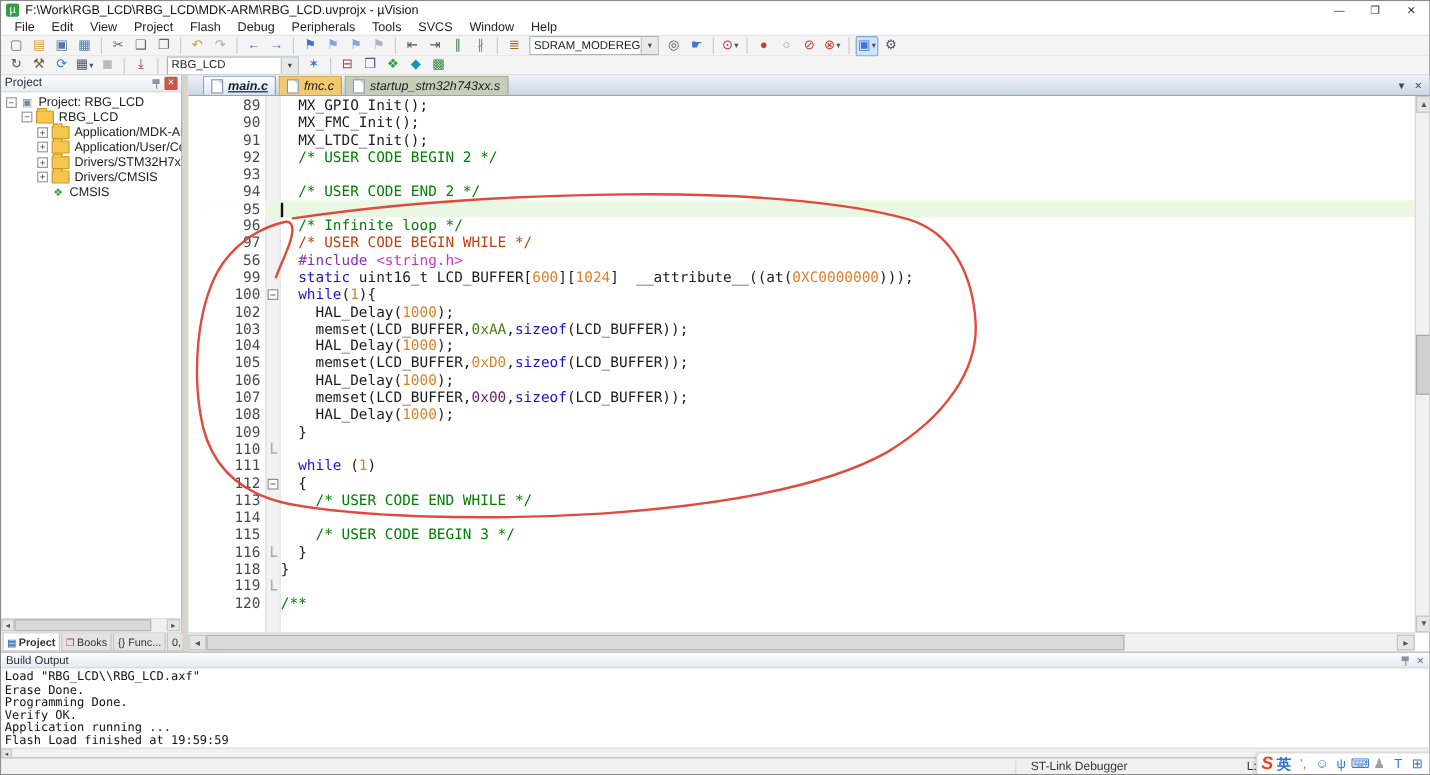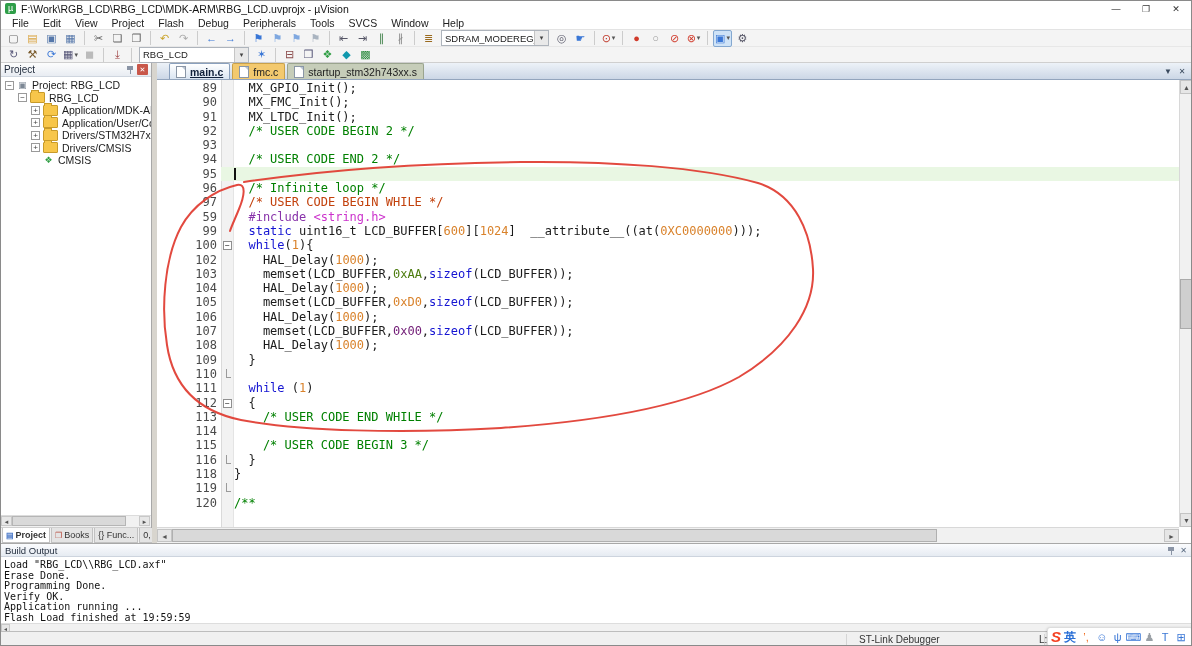--- a/index.html
+++ b/index.html
@@ -384,21 +384,21 @@
         <span class="ptab">
           <span>0, Temp...</span>
         </span>
       </div>
   </div>
 
   <div class="vsplit"></div>
 
   <div class="editor">
     <div class="etabbar">
-      <span id="etabs" style="display:flex;align-items:center;height:100%;">
+      <span id="etabs" style="display:flex;align-items:center;height:100%;font-style:italic;">
           <span class="etab active">
             <span class="etab-pg"></span>
             <span class="etab-lb">main.c</span>
           </span>
           <span class="etab warm">
             <span class="etab-pg"></span>
             <span class="etab-lb">fmc.c</span>
           </span>
           <span class="etab sage">
             <span class="etab-pg"></span>
@@ -415,21 +415,21 @@
       <div class="crows" id="crows">
           <div class="crow"><span class="lnum">89</span><span class="lfold"></span><span class="ccode"><span style="color: rgb(27, 27, 27);">  MX_GPIO_Init();</span></span></div>
           <div class="crow"><span class="lnum">90</span><span class="lfold"></span><span class="ccode"><span style="color: rgb(27, 27, 27);">  MX_FMC_Init();</span></span></div>
           <div class="crow"><span class="lnum">91</span><span class="lfold"></span><span class="ccode"><span style="color: rgb(27, 27, 27);">  MX_LTDC_Init();</span></span></div>
           <div class="crow"><span class="lnum">92</span><span class="lfold"></span><span class="ccode"><span style="color: rgb(0, 128, 0);">  /* USER CODE BEGIN 2 */</span></span></div>
           <div class="crow"><span class="lnum">93</span><span class="lfold"></span><span class="ccode"></span></div>
           <div class="crow"><span class="lnum">94</span><span class="lfold"></span><span class="ccode"><span style="color: rgb(0, 128, 0);">  /* USER CODE END 2 */</span></span></div>
           <div class="crow hl"><span class="lnum">95</span><span class="lfold"></span><span class="ccode"><span class="caret"></span></span></div>
           <div class="crow"><span class="lnum">96</span><span class="lfold"></span><span class="ccode"><span style="color: rgb(0, 128, 0);">  /* Infinite loop */</span></span></div>
           <div class="crow"><span class="lnum">97</span><span class="lfold"></span><span class="ccode"><span style="color: #c2410c;">  /* USER CODE BEGIN WHILE */</span></span></div>
-          <div class="crow"><span class="lnum">59</span><span class="lfold"></span><span class="ccode"><span style="color: rgb(136, 51, 170);">  #include </span><span style="color: rgb(204, 51, 204);">&lt;string.h&gt;</span></span></div>
+          <div class="crow"><span class="lnum">56</span><span class="lfold"></span><span class="ccode"><span style="color: rgb(136, 51, 170);">  #include </span><span style="color: rgb(204, 51, 204);">&lt;string.h&gt;</span></span></div>
           <div class="crow"><span class="lnum">99</span><span class="lfold"></span><span class="ccode"><span style="color: rgb(20, 20, 210);">  static</span><span style="color: rgb(27, 27, 27);"> uint16_t LCD_BUFFER[</span><span style="color: rgb(217, 130, 43);">600</span><span style="color: rgb(27, 27, 27);">][</span><span style="color: rgb(217, 130, 43);">1024</span><span style="color: rgb(27, 27, 27);">]  __attribute__((at(</span><span style="color: rgb(217, 130, 43);">0XC0000000</span><span style="color: rgb(27, 27, 27);">)));</span></span></div>
           <div class="crow"><span class="lnum">100</span><span class="lfold"><span class="foldbox">−</span></span><span class="ccode"><span style="color: rgb(20, 20, 210);">  while</span><span style="color: rgb(27, 27, 27);">(</span><span style="color: rgb(217, 130, 43);">1</span><span style="color: rgb(27, 27, 27);">){</span></span></div>
           <div class="crow"><span class="lnum">102</span><span class="lfold"></span><span class="ccode"><span style="color: rgb(27, 27, 27);">    HAL_Delay(</span><span style="color: rgb(217, 130, 43);">1000</span><span style="color: rgb(27, 27, 27);">);</span></span></div>
           <div class="crow"><span class="lnum">103</span><span class="lfold"></span><span class="ccode"><span style="color: rgb(27, 27, 27);">    memset(LCD_BUFFER,</span><span style="color: #4d7c0f;">0xAA</span><span style="color: rgb(27, 27, 27);">,</span><span style="color: rgb(20, 20, 210);">sizeof</span><span style="color: rgb(27, 27, 27);">(LCD_BUFFER));</span></span></div>
           <div class="crow"><span class="lnum">104</span><span class="lfold"></span><span class="ccode"><span style="color: rgb(27, 27, 27);">    HAL_Delay(</span><span style="color: rgb(217, 130, 43);">1000</span><span style="color: rgb(27, 27, 27);">);</span></span></div>
           <div class="crow"><span class="lnum">105</span><span class="lfold"></span><span class="ccode"><span style="color: rgb(27, 27, 27);">    memset(LCD_BUFFER,</span><span style="color: rgb(217, 130, 43);">0xD0</span><span style="color: rgb(27, 27, 27);">,</span><span style="color: rgb(20, 20, 210);">sizeof</span><span style="color: rgb(27, 27, 27);">(LCD_BUFFER));</span></span></div>
           <div class="crow"><span class="lnum">106</span><span class="lfold"></span><span class="ccode"><span style="color: rgb(27, 27, 27);">    HAL_Delay(</span><span style="color: rgb(217, 130, 43);">1000</span><span style="color: rgb(27, 27, 27);">);</span></span></div>
           <div class="crow"><span class="lnum">107</span><span class="lfold"></span><span class="ccode"><span style="color: rgb(27, 27, 27);">    memset(LCD_BUFFER,</span><span style="color: #701a75;">0x00</span><span style="color: rgb(27, 27, 27);">,</span><span style="color: rgb(20, 20, 210);">sizeof</span><span style="color: rgb(27, 27, 27);">(LCD_BUFFER));</span></span></div>
           <div class="crow"><span class="lnum">108</span><span class="lfold"></span><span class="ccode"><span style="color: rgb(27, 27, 27);">    HAL_Delay(</span><span style="color: rgb(217, 130, 43);">1000</span><span style="color: rgb(27, 27, 27);">);</span></span></div>
           <div class="crow"><span class="lnum">109</span><span class="lfold"></span><span class="ccode"><span style="color: rgb(27, 27, 27);">  }</span></span></div>

